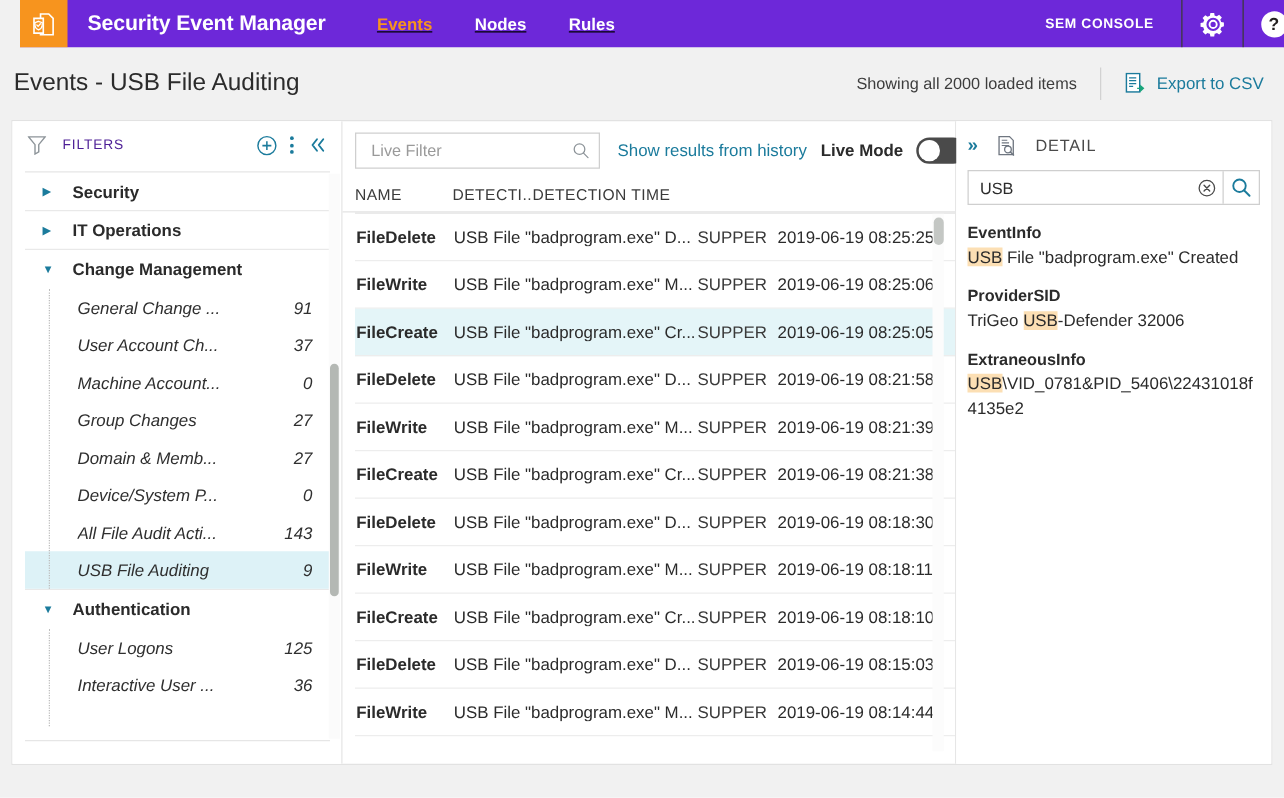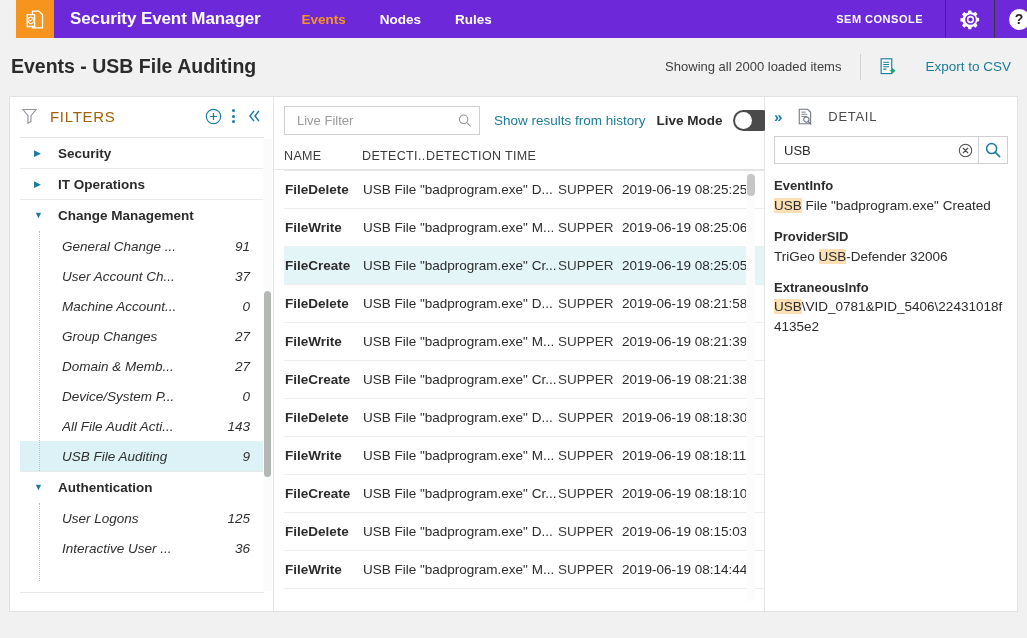--- a/index.html
+++ b/index.html
@@ -26,21 +26,21 @@
     flex: none;
   }
   .app-title {
     color: #ffffff;
     font-size: 17px;
     font-weight: bold;
     margin-left: 16px;
     letter-spacing: -0.1px;
     white-space: nowrap;
   }
-  .nav-links { display: flex; align-items: flex-start; margin-left: 24px; }
+  .nav-links { display: flex; align-items: flex-start; margin-left: 24px; text-decoration: underline; }
   .nav-link {
     color: #ffffff;
     font-size: 13.5px;
     font-weight: bold;
     padding: 0 17px;
     text-decoration: none;
     white-space: nowrap;
     cursor: pointer;
   }
   .nav-link.active { color: #f7941e; }
@@ -79,21 +79,21 @@
 
   
   .pagehead {
     position: absolute; left: 0; top: 38px;
     width: 1027px; height: 57px;
     background: #f1f1f1;
     display: flex; align-items: center;
   }
   .page-title {
     font-size: 19.5px;
-    font-weight: bold;
+    font-weight: normal;
     color: #2b2b2b;
     margin-left: 11px;
     white-space: nowrap;
   }
   .pagehead-right {
     margin-left: auto;
     display: flex; align-items: center;
     margin-right: 16px;
   }
   .showing-items {
@@ -105,21 +105,20 @@
     width: 1px; height: 26px;
     background: #d2d2d2;
     margin: 0 19px;
   }
   .export-link {
     display: flex; align-items: center;
     color: #1b7b9c;
     font-size: 13.5px;
     white-space: nowrap;
     cursor: pointer;
-    gap: 20px;
   }
   .export-link .lbl { margin-left: 8px; }
 
   
   .canvas {
     position: absolute;
     left: 9px; top: 96px;
     width: 1009px; height: 516px;
     background: #ffffff;
     border: 1px solid #e2e2e2;
@@ -133,22 +132,22 @@
     position: relative;
     border-right: 1px solid #e6e6e6;
     background: #ffffff;
   }
   .filters-head {
     height: 38px;
     display: flex; align-items: center;
     padding: 0 8px 0 12px;
   }
   .filters-head .ftitle {
-    font-size: 15px;
-    color: #a16207;
+    font-size: 11px;
+    color: #4c1d95;
     letter-spacing: 0.7px;
     margin-left: 13px;
   }
   .filters-head-icons {
     margin-left: auto;
     display: flex; align-items: center;
     gap: 2px;
   }
   .hdr-icon {
     width: 22px; height: 22px;

